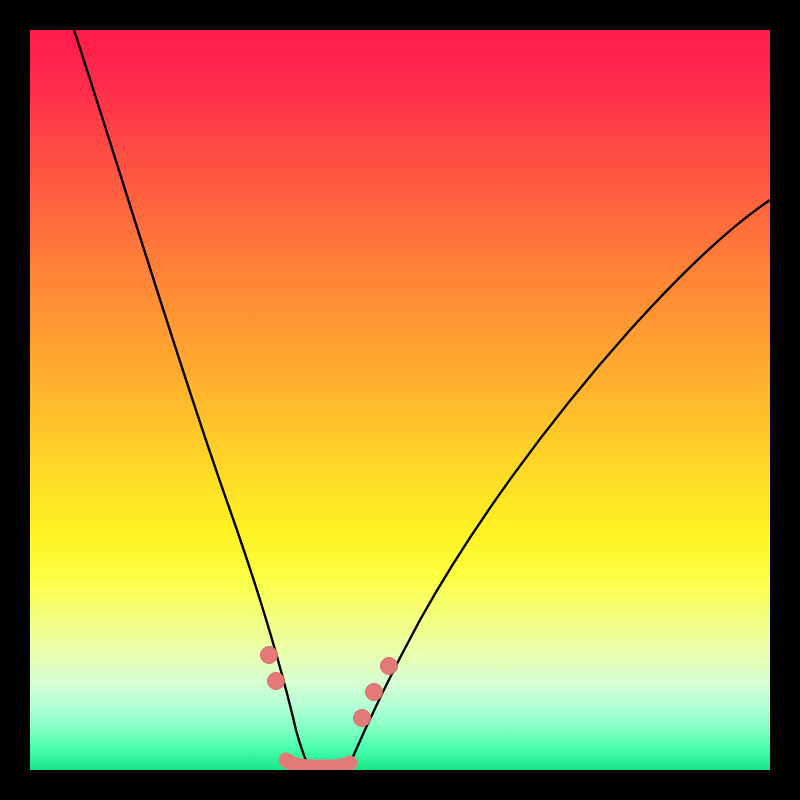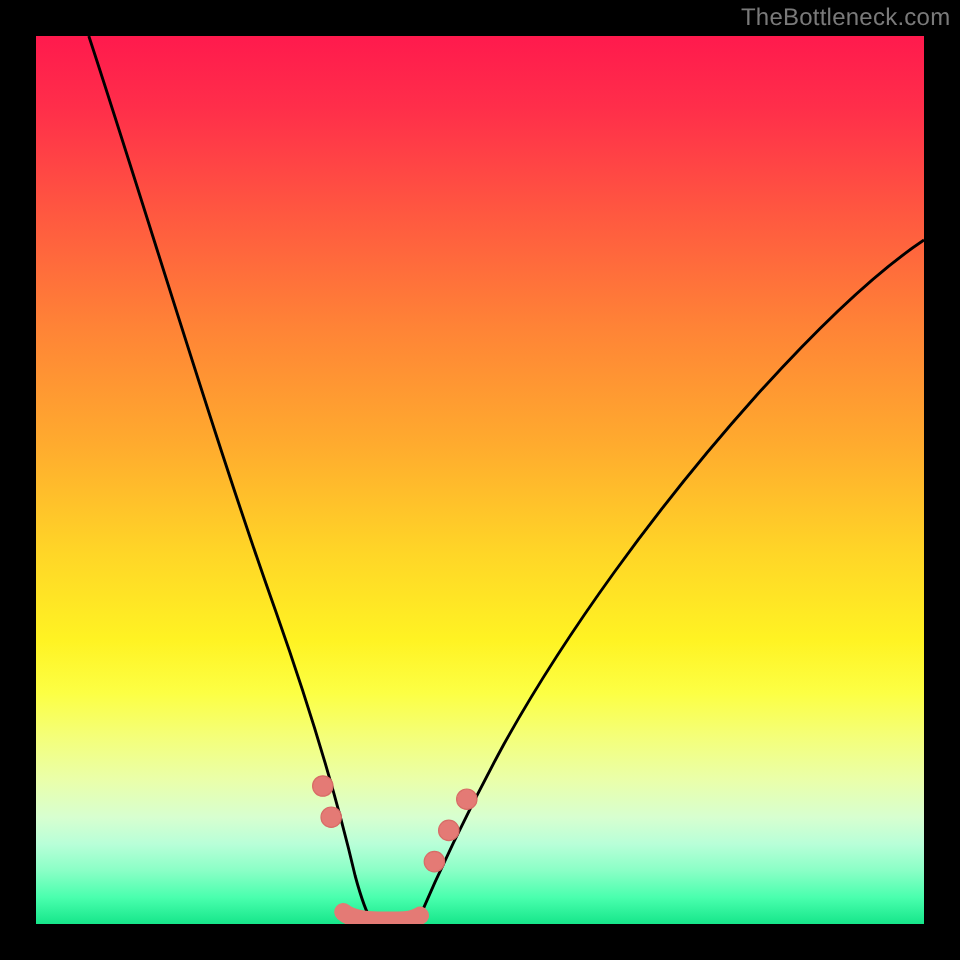--- a/index.html
+++ b/index.html
@@ -56,21 +56,20 @@
     top: 0;
     left: 0;
     width: 740px;
     height: 740px;
   }
 </style>
 </head>
 <body>
 
 <div class="frame">
-  <div class="watermark">TheBottleneck.com</div>
 
   <div class="plot">
     <svg class="curves" viewBox="0 0 740 740" preserveAspectRatio="none">
 
       <path d="M 44 0
                C 90 140, 150 340, 200 480
                C 230 565, 252 640, 266 700
                C 272 722, 276 732, 280 738" fill="none" stroke="#000" stroke-width="2.4"></path>
 
       <path d="M 318 738

